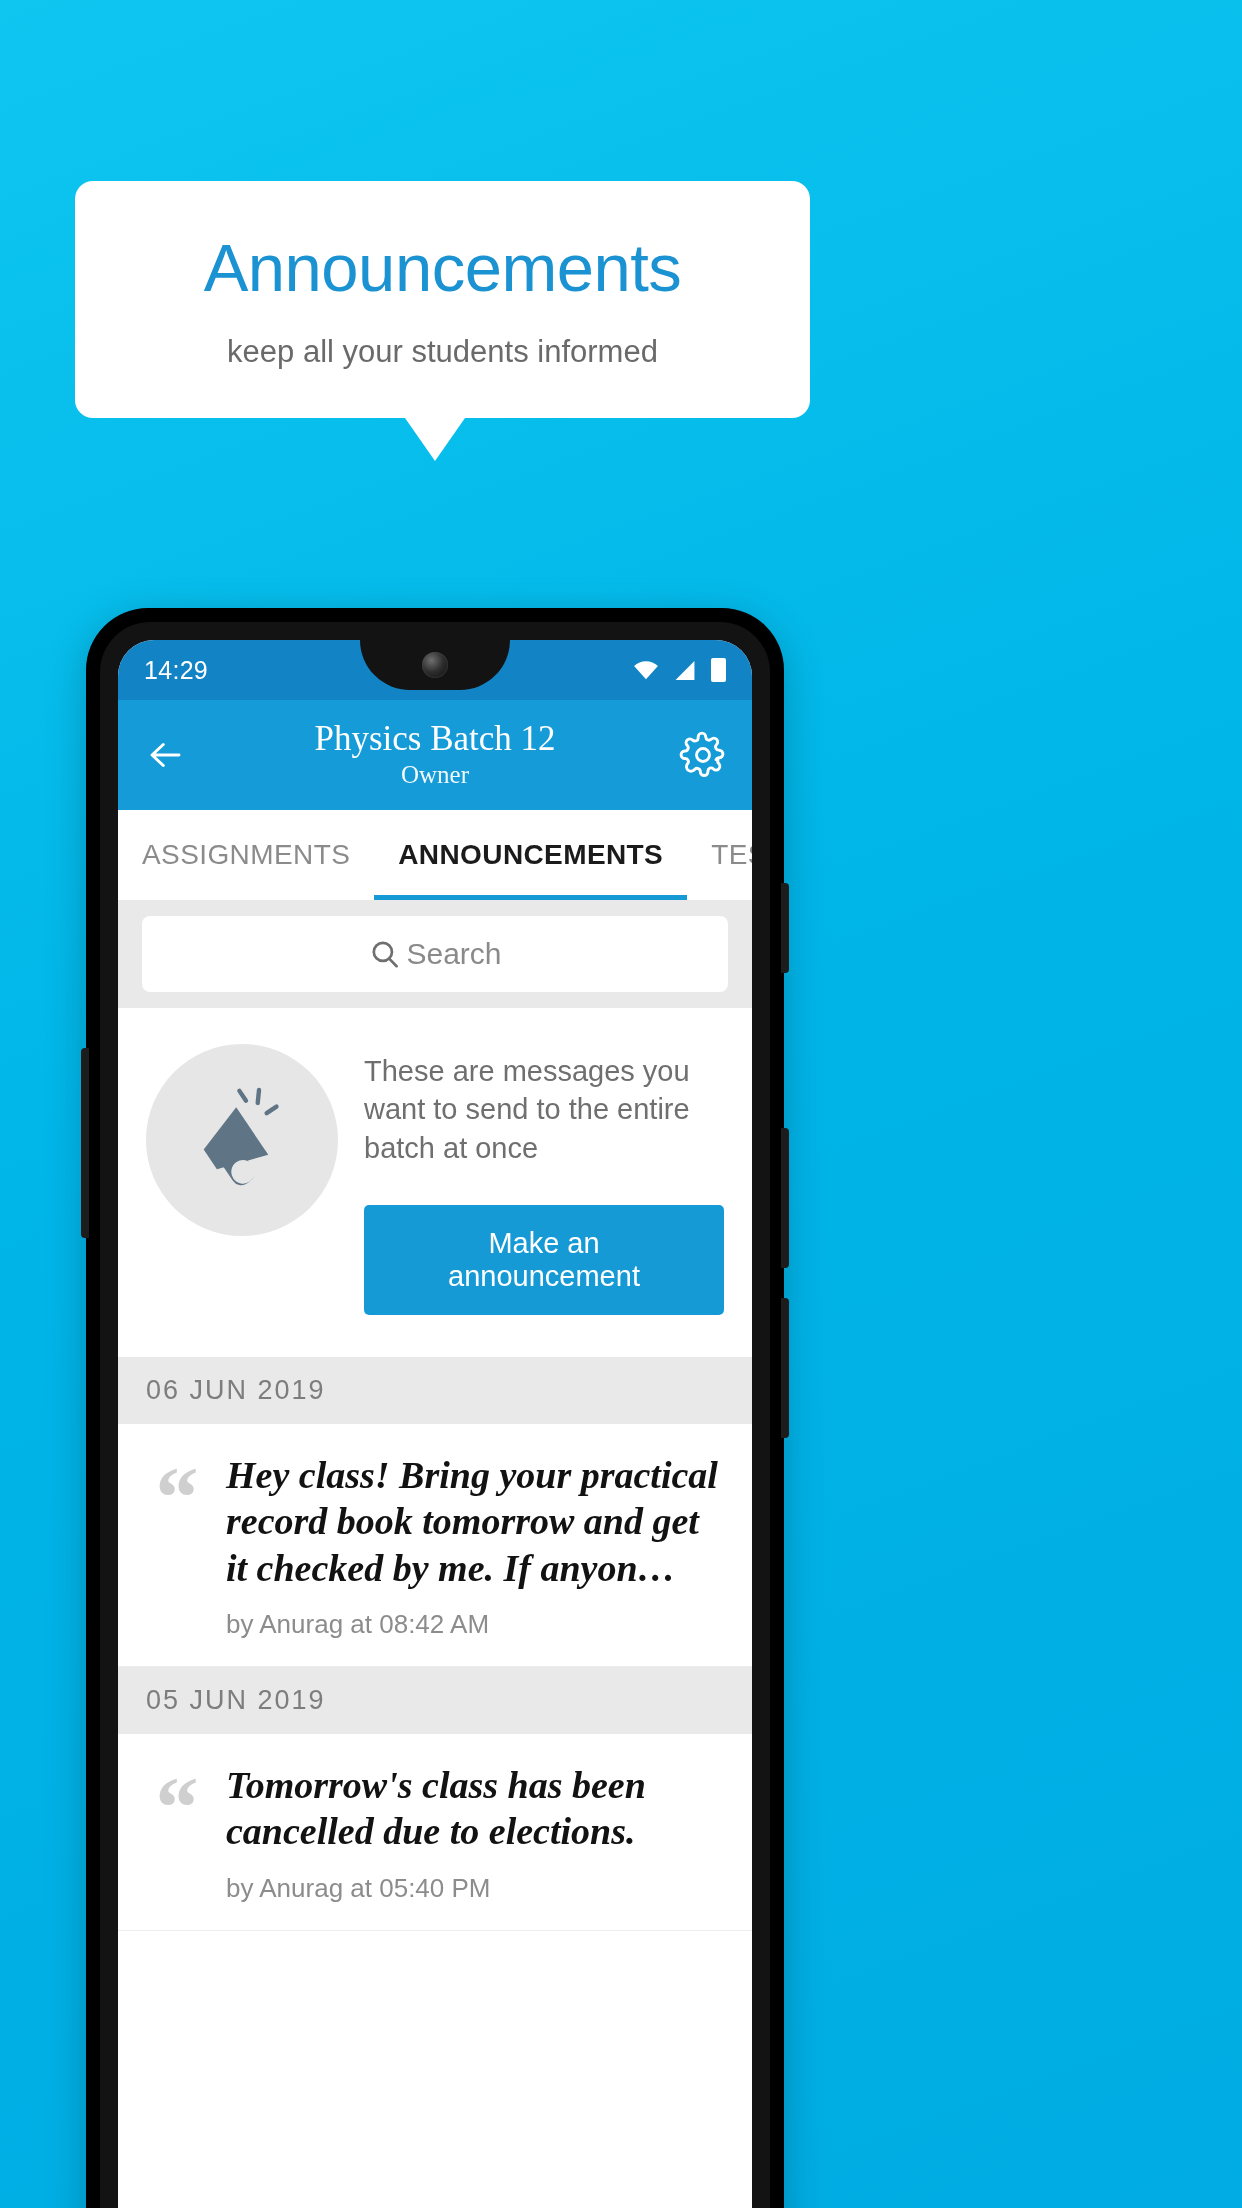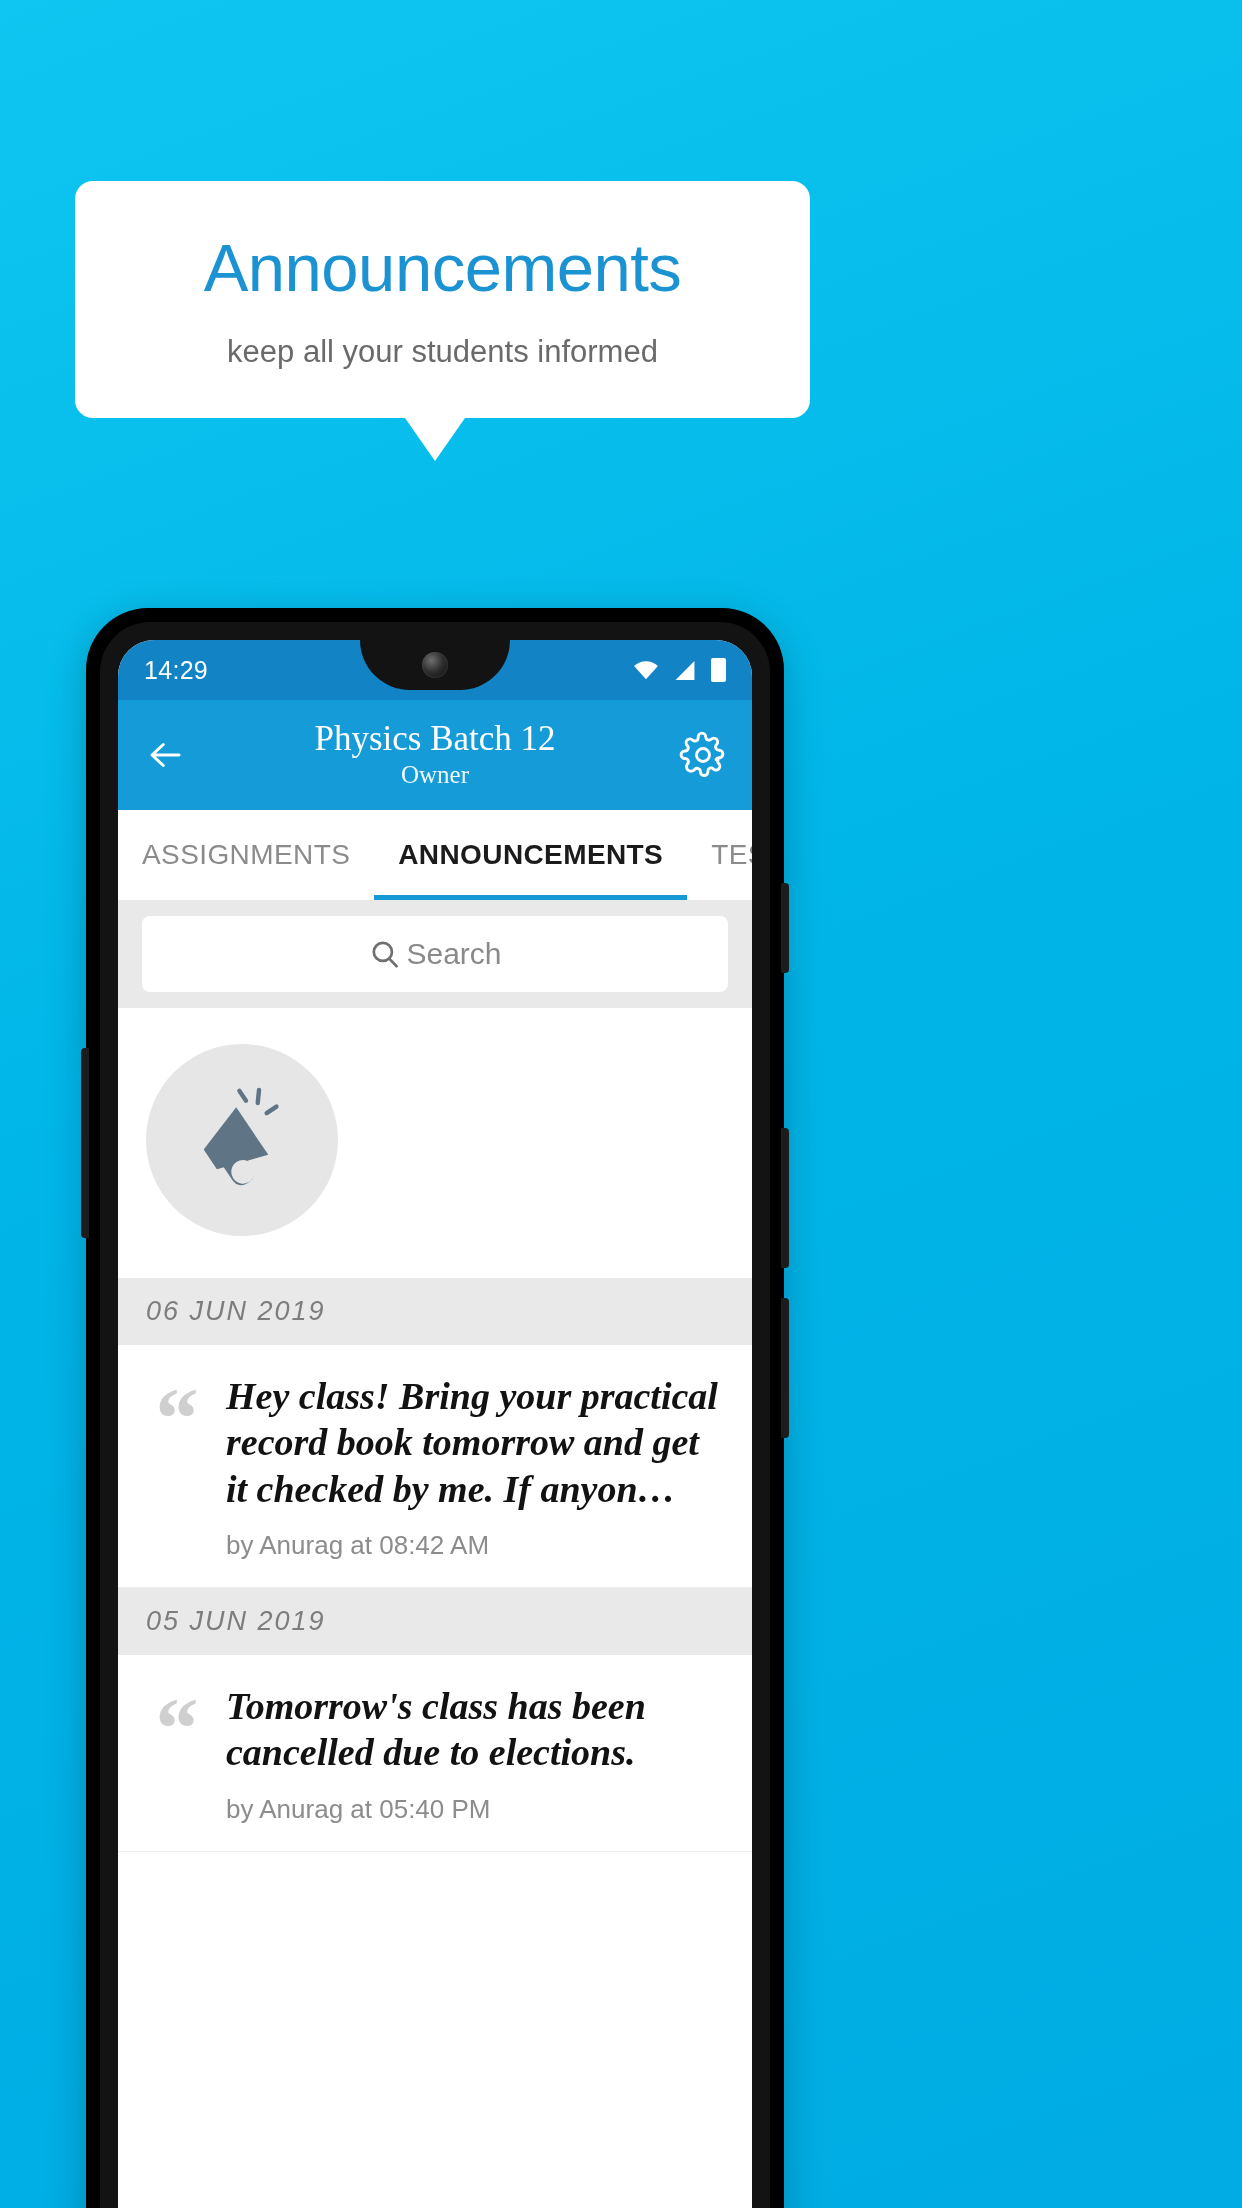--- a/index.html
+++ b/index.html
@@ -271,21 +271,20 @@
   }
 
   
   .date-head {
     background: #e9e9e9;
     padding: 18px 28px;
     color: #7d7d7d;
     font-size: 27px;
     letter-spacing: 2px;
     font-weight: 400;
-    font-style: italic;
   }
   .ann-item {
     background: #ffffff;
     display: flex;
     align-items: flex-start;
     padding: 28px 28px 26px 28px;
     gap: 18px;
     border-bottom: 1px solid #ededed;
   }
   .quote-mark {
@@ -398,20 +397,24 @@
               <path d="M14 37 L14 49 a6 6 0 0 0 6 6 h2 a6 6 0 0 0 6 -6 v-7 z" fill="#5f7585"></path>
               <ellipse cx="22" cy="48" rx="7" ry="7" fill="#e6e6e6"></ellipse>
               <g stroke="#5f7585" stroke-width="2.6" stroke-linecap="round">
                 <path d="M47 14 L47 7"></path>
                 <path d="M52 19 L57 13"></path>
                 <path d="M53 27 L60 27"></path>
               </g>
             </g>
           </svg>
         </div>
+        <div class="promo-right">
+          <div class="promo-text">These are messages you want to send to the entire batch at once</div>
+          <button class="promo-btn">Make an announcement</button>
+        </div>
       </div>
 
       <div class="date-head">06  JUN  2019</div>
       <div class="ann-item">
         <div class="quote-mark">“</div>
         <div class="ann-body">
           <div class="ann-text">Hey class! Bring your practical record book tomorrow and get it checked by me. If anyon…</div>
           <div class="ann-meta">by Anurag at 08:42 AM</div>
         </div>
       </div>

